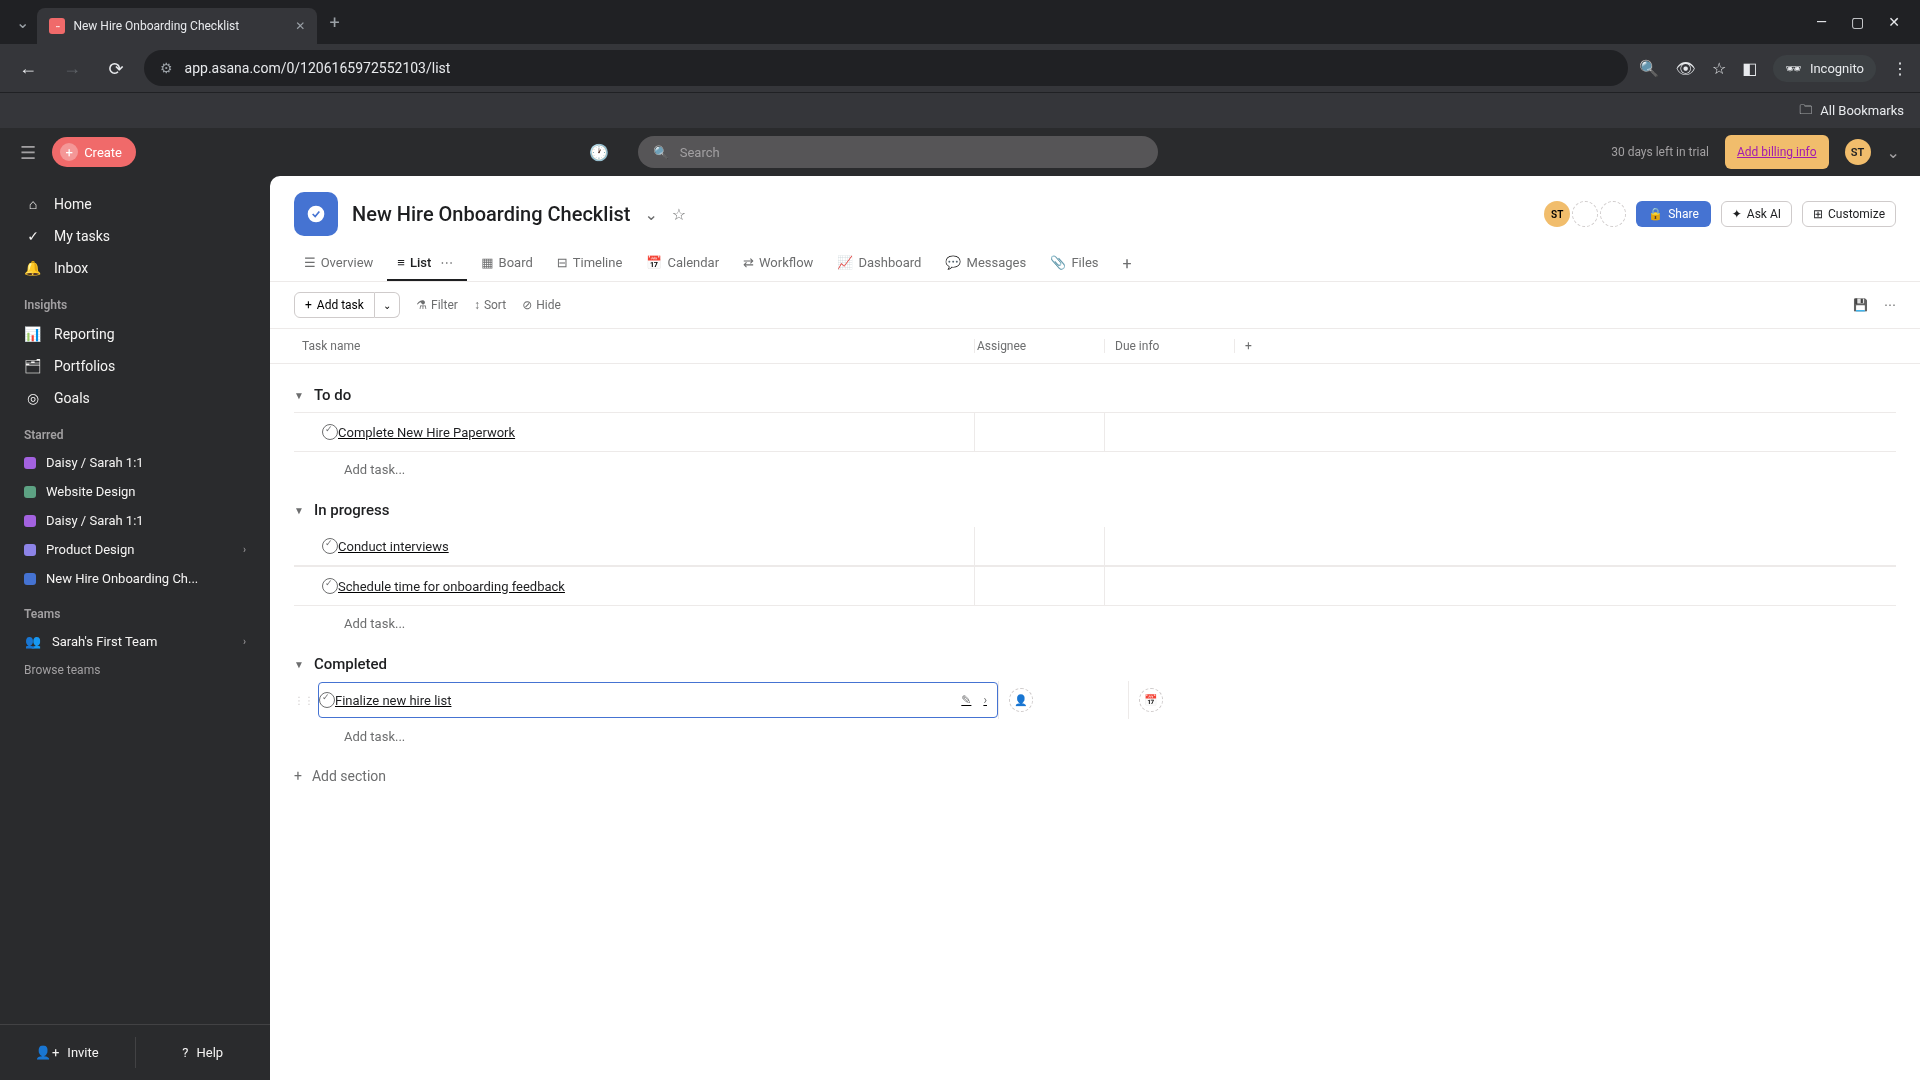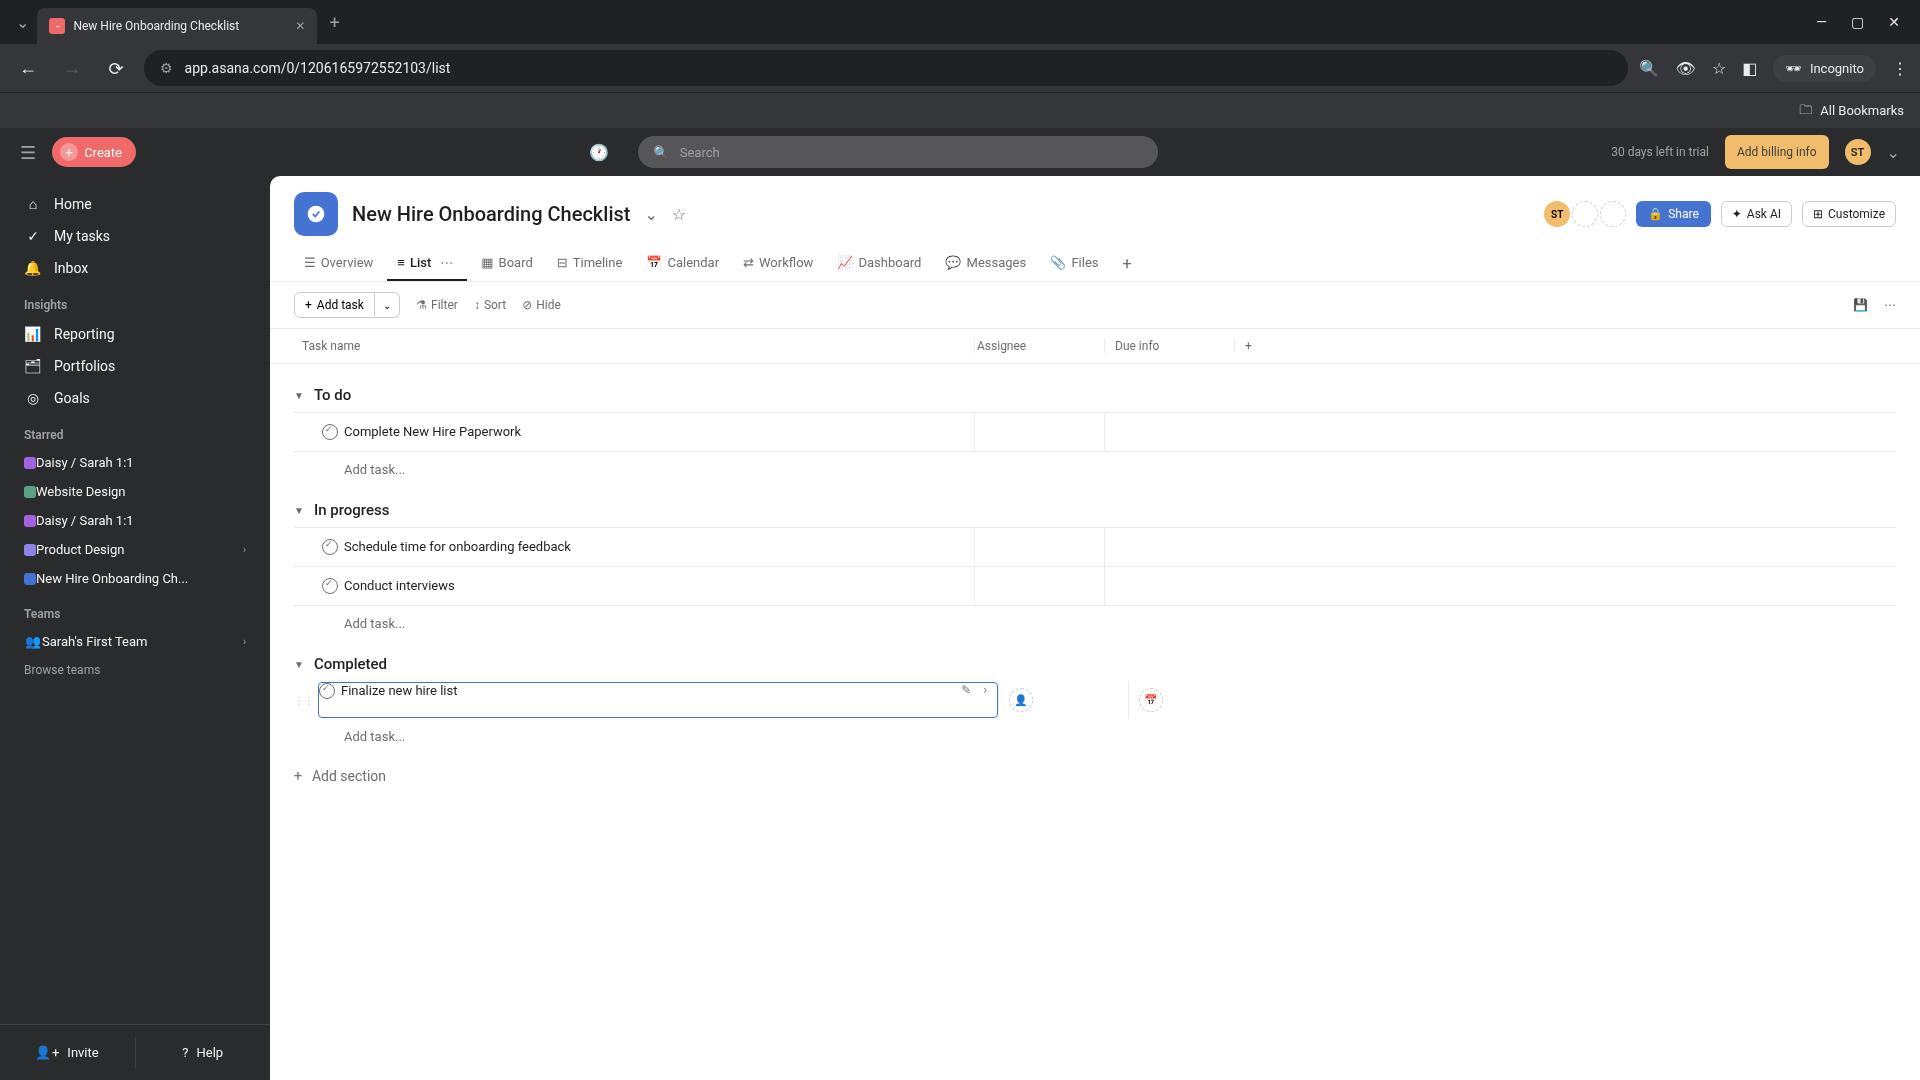--- a/index.html
+++ b/index.html
@@ -30,30 +30,30 @@
 
 
 .app { display: flex; height: calc(1080px - 128px); }
 .app-header { position: absolute; top: 128px; left: 0; right: 0; height: 48px; background: #2a2b2d; display: flex; align-items: center; padding: 0 20px; gap: 16px; z-index: 10; }
 .hamburger { color: #a2a0a2; cursor: pointer; font-size: 18px; }
 .create-btn { background: #f06a6a; color: white; border: none; padding: 6px 14px 6px 8px; border-radius: 16px; font-size: 13px; display: flex; align-items: center; gap: 6px; cursor: pointer; }
 .create-plus { background: rgba(255,255,255,0.3); width: 18px; height: 18px; border-radius: 50%; display: flex; align-items: center; justify-content: center; }
 .history-icon { margin-left: auto; color: #a2a0a2; cursor: pointer; }
 .search-bar { width: 520px; height: 32px; background: #565557; border-radius: 16px; display: flex; align-items: center; padding: 0 16px; color: #a2a0a2; font-size: 13px; gap: 10px; margin-left: 12px; }
 .trial-info { color: #a2a0a2; font-size: 12px; margin-left: auto; }
-.billing-btn { background: #f1bd6c; color: #404040; border: none; padding: 10px 12px; border-radius: 6px; font-size: 12px; cursor: pointer; }
+.billing-btn { background: #f1bd6c; color: #a21caf; border: none; padding: 10px 12px; border-radius: 6px; font-size: 12px; cursor: pointer; text-decoration: underline; }
 .user-avatar { width: 26px; height: 26px; background: #f1bd6c; border-radius: 50%; display: flex; align-items: center; justify-content: center; font-size: 11px; color: #1e1f21; font-weight: 600; }
 .avatar-chevron { color: #a2a0a2; cursor: pointer; }
 
 
 .sidebar { width: 270px; background: #2a2b2d; color: #f5f4f3; padding-top: 60px; font-size: 14px; display: flex; flex-direction: column; }
 .sidebar-item { padding: 8px 24px; display: flex; align-items: center; gap: 12px; cursor: pointer; color: #f5f4f3; }
 .sidebar-icon { width: 18px; display: flex; justify-content: center; }
 .sidebar-section { padding: 14px 24px 6px; font-size: 12px; font-weight: 600; color: #a2a0a2; }
-.project-item { padding: 7px 24px; display: flex; align-items: center; cursor: pointer; font-size: 13px; }
+.project-item { padding: 7px 24px; display: flex; align-items: center; gap: 10px; cursor: pointer; font-size: 13px; }
 .project-dot { width: 12px; height: 12px; border-radius: 3px; flex-shrink: 0; }
 .project-chevron { margin-left: auto; color: #a2a0a2; font-size: 10px; }
 .sidebar-footer { margin-top: auto; border-top: 1px solid #424244; padding: 12px 0; display: flex; }
 .footer-item { flex: 1; display: flex; align-items: center; justify-content: center; gap: 8px; padding: 8px; cursor: pointer; font-size: 13px; color: #f5f4f3; }
 .footer-item:first-child { border-right: 1px solid #424244; }
 
 
 .main { flex: 1; background: #fff; margin-top: 48px; border-top-left-radius: 10px; display: flex; flex-direction: column; }
 .project-header { padding: 16px 24px 0; display: flex; align-items: center; gap: 14px; }
 .project-icon-box { width: 44px; height: 44px; background: #4573d2; border-radius: 10px; display: flex; align-items: center; justify-content: center; }
@@ -84,21 +84,21 @@
 .col-task { flex: 0 0 680px; padding-left: 8px; }
 .col-assignee { flex: 0 0 130px; border-left: 1px solid #edeae9; padding-left: 2px; }
 .col-date { flex: 0 0 130px; border-left: 1px solid #edeae9; padding-left: 10px; }
 .col-add { flex: 0 0 40px; border-left: 1px solid #edeae9; padding-left: 10px; cursor: pointer; }
 
 .sections { padding: 8px 24px; overflow-y: auto; }
 .section-header { display: flex; align-items: center; gap: 10px; padding: 14px 0 8px; font-size: 15px; font-weight: 500; color: #1e1f21; cursor: pointer; }
 .section-caret { font-size: 10px; color: #6d6e6f; }
 .task-row { display: flex; align-items: center; border-bottom: 1px solid #edeae9; min-height: 38px; }
 .task-row.first { border-top: 1px solid #edeae9; }
-.task-main { flex: 0 0 680px; display: flex; gap: 6px; padding-left: 28px; }
+.task-main { flex: 0 0 680px; display: flex; align-items: center; gap: 0; padding-left: 28px; text-decoration: underline; }
 .task-check { width: 16px; height: 16px; border: 1.5px solid #6d6e6f; border-radius: 50%; cursor: pointer; flex-shrink: 0; position: relative; }
 .task-check::after { content: "✓"; position: absolute; font-size: 9px; top: -1px; left: 2px; color: #6d6e6f; }
 .task-name { font-size: 13px; color: #1e1f21; }
 .task-cell { flex: 0 0 130px; border-left: 1px solid #edeae9; height: 38px; display: flex; align-items: center; padding-left: 10px; }
 .add-task-row { padding: 10px 0 10px 50px; font-size: 13px; color: #6d6e6f; cursor: pointer; }
 
 .task-row.selected .task-main { border: 1px solid #4573d2; border-radius: 4px; background: white; height: 36px; }
 .task-row.selected { border-bottom: none; }
 .drag-handle { color: #cfcbcb; font-size: 10px; padding-right: 4px; cursor: grab; }
 .row-actions { margin-left: auto; display: flex; gap: 12px; color: #6d6e6f; padding-right: 10px; }
@@ -359,32 +359,32 @@
         </div>
         <div class="task-cell"></div>
         <div class="task-cell"></div>
       </div>
       <div class="add-task-row">Add task...</div>
 
       <div class="section-header">
         <span class="section-caret">▼</span>
         <span>In progress</span>
       </div>
+      <div class="task-row">
+        <div class="task-main">
+          <span class="task-check"></span>
+          <span class="task-name">Conduct interviews</span>
+        </div>
+        <div class="task-cell"></div>
+        <div class="task-cell"></div>
+      </div>
       <div class="task-row first">
         <div class="task-main">
           <span class="task-check"></span>
           <span class="task-name">Schedule time for onboarding feedback</span>
-        </div>
-        <div class="task-cell"></div>
-        <div class="task-cell"></div>
-      </div>
-      <div class="task-row">
-        <div class="task-main">
-          <span class="task-check"></span>
-          <span class="task-name">Conduct interviews</span>
         </div>
         <div class="task-cell"></div>
         <div class="task-cell"></div>
       </div>
       <div class="add-task-row">Add task...</div>
 
       <div class="section-header">
         <span class="section-caret">▼</span>
         <span>Completed</span>
       </div>

